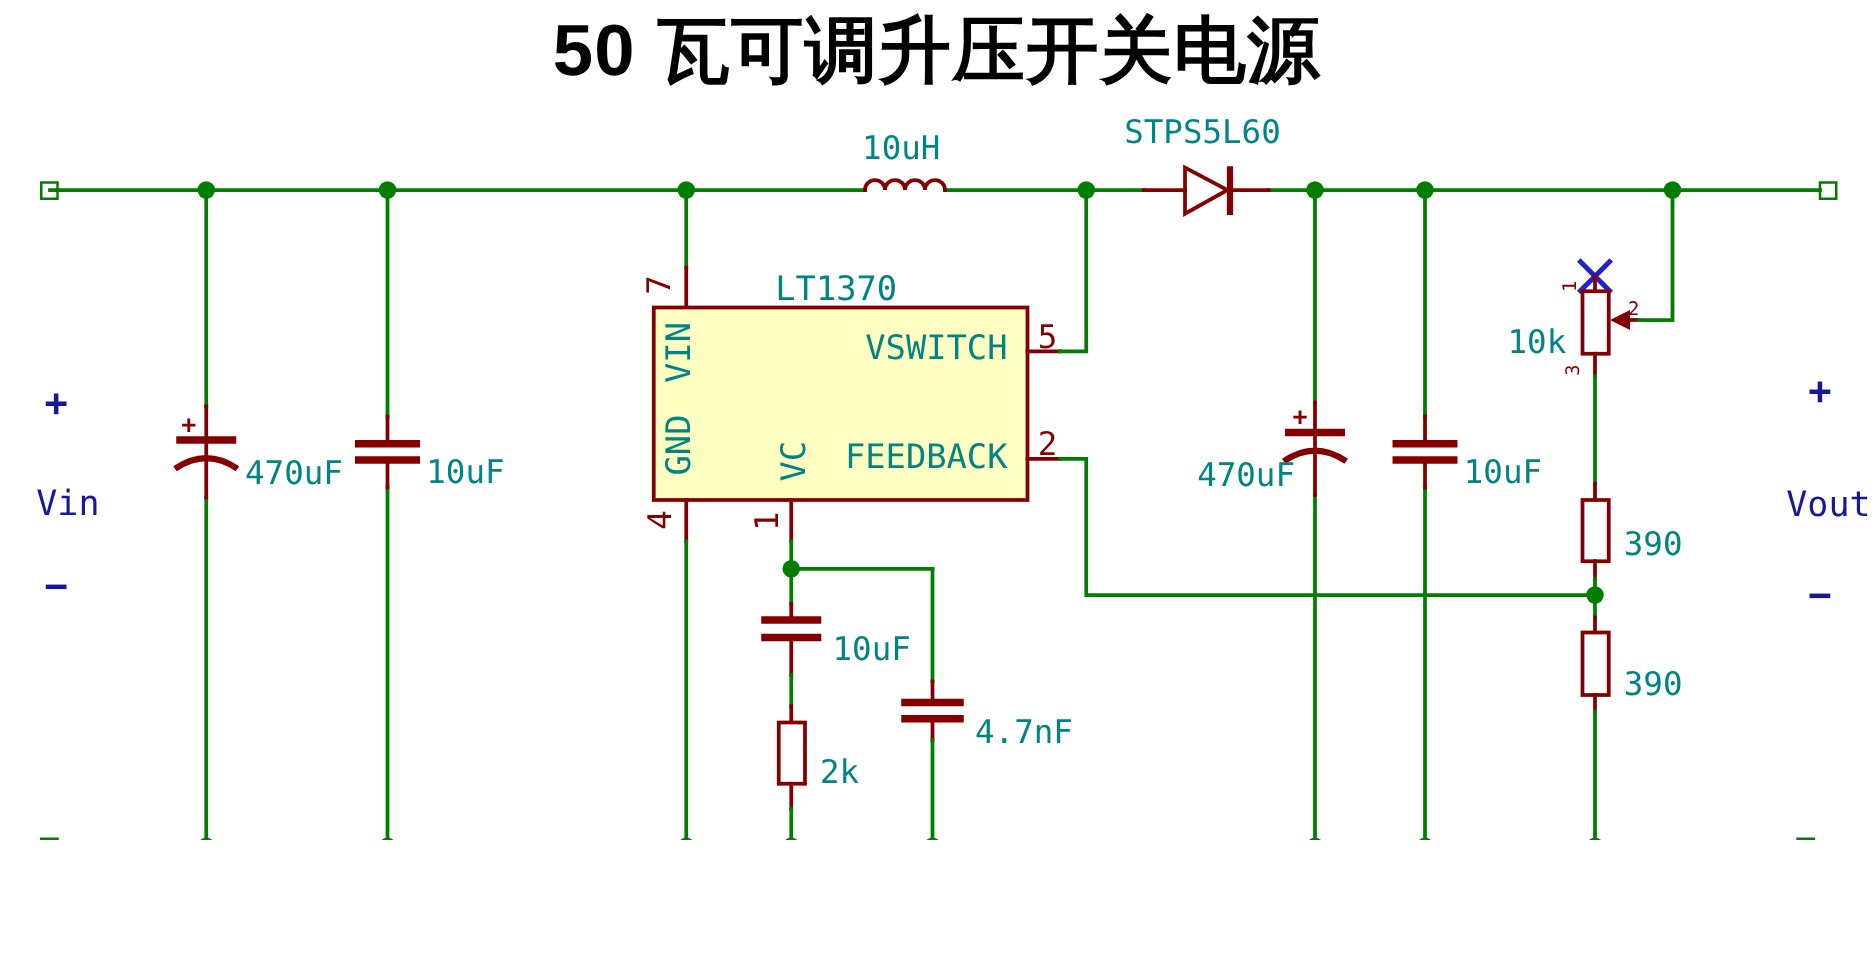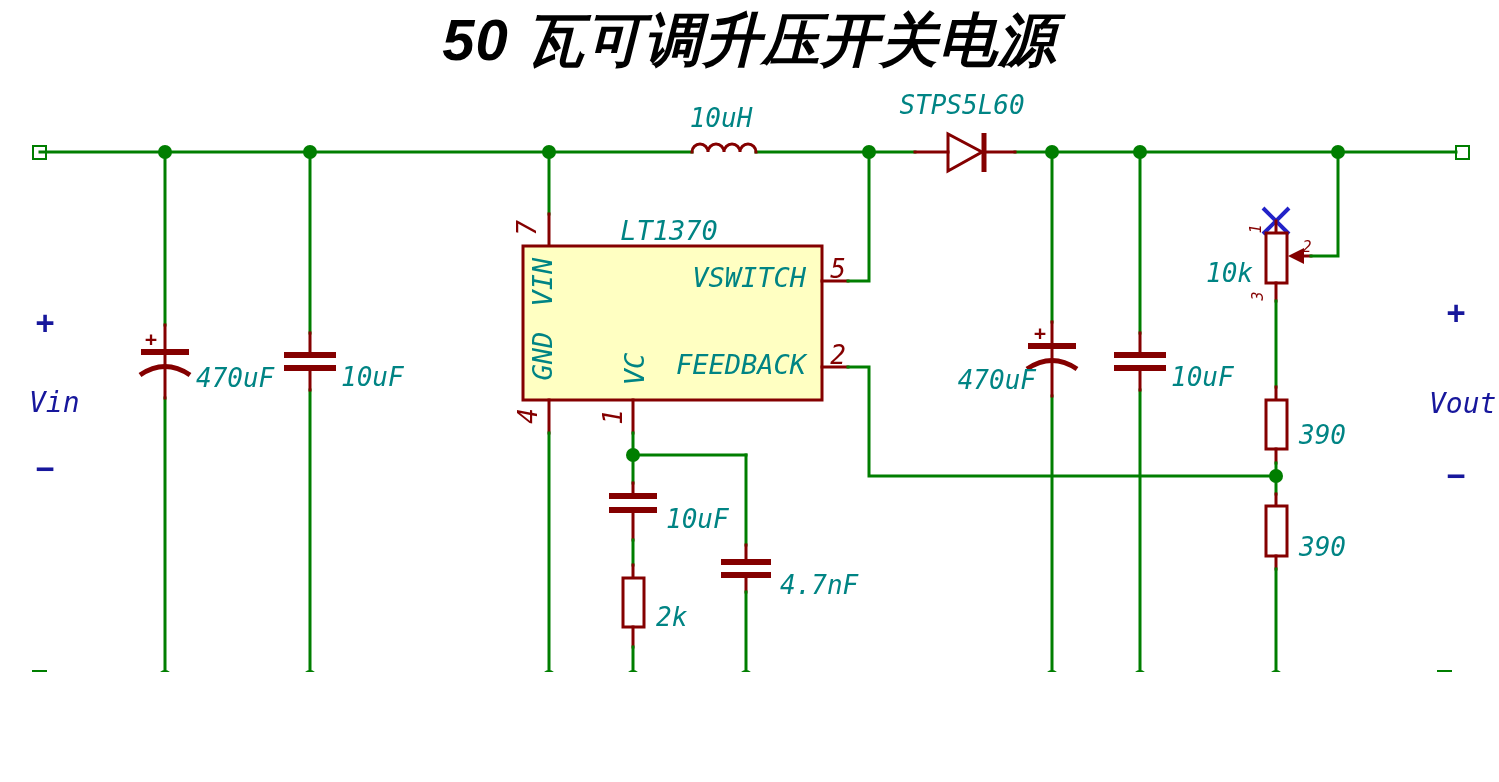--- a/index.html
+++ b/index.html
@@ -1,17 +1,17 @@
 <!DOCTYPE html>
 <html style="--wire: #007E00; --component: #840000; --value_text: #008484; --port_text: #17179C; --nc: #2222C8; --ic_fill: #FFFFC2; --title_text: #000000;"><head>
 <meta charset="utf-8">
 <style>
   html,body{margin:0;padding:0;background:#ffffff;}
   #canvas{position:relative;width:1499px;height:672px;background:#ffffff;overflow:hidden;
-          font-family:"DejaVu Sans Mono",monospace;font-style:italic;}
+          font-family:"DejaVu Sans Mono",monospace;}
   #schematic-title{position:absolute;top:2px;left:0;width:100%;text-align:center;
           font-family:"Liberation Sans",sans-serif;font-weight:bold;font-size:58px;
           letter-spacing:1px;color:var(--title_text,#000);}
   svg text{font-family:"DejaVu Sans Mono",monospace;}
   .w{stroke:var(--wire,#007E00);stroke-width:3;fill:none;stroke-linecap:square;}
   .cw{stroke:var(--component,#840000);stroke-width:3;fill:none;stroke-linecap:square;}
   .cw5{stroke:var(--component,#840000);stroke-width:5;fill:none;stroke-linecap:butt;}
   .dot{fill:var(--wire,#007E00);stroke:none;}
   .term{fill:none;stroke:var(--wire,#007E00);stroke-width:2;}
   .sym{fill:#ffffff;stroke:var(--component,#840000);stroke-width:3;}

